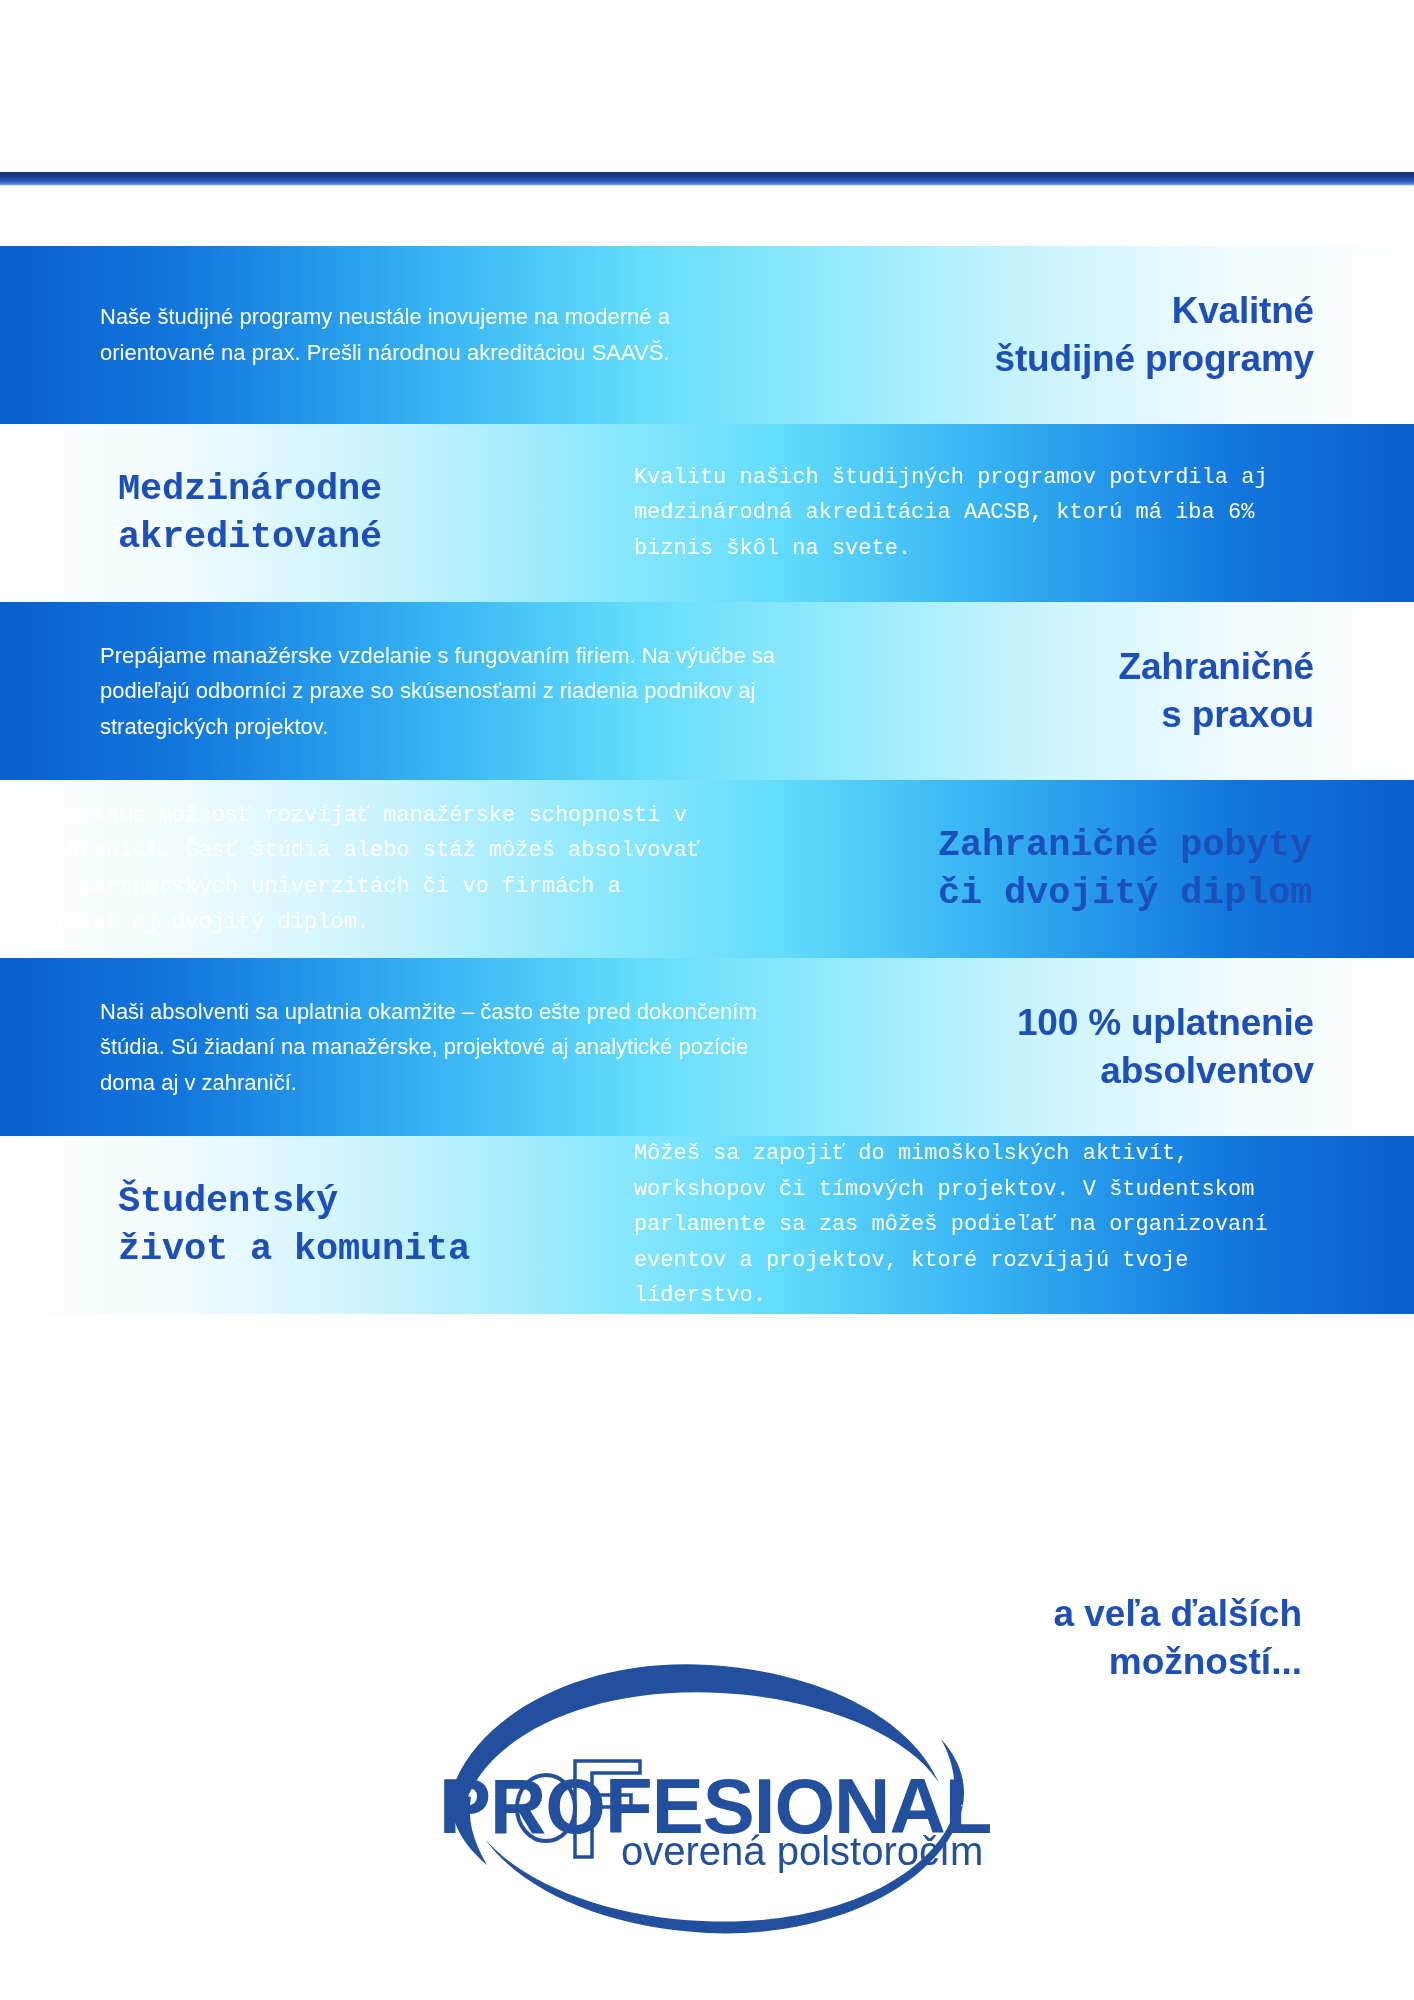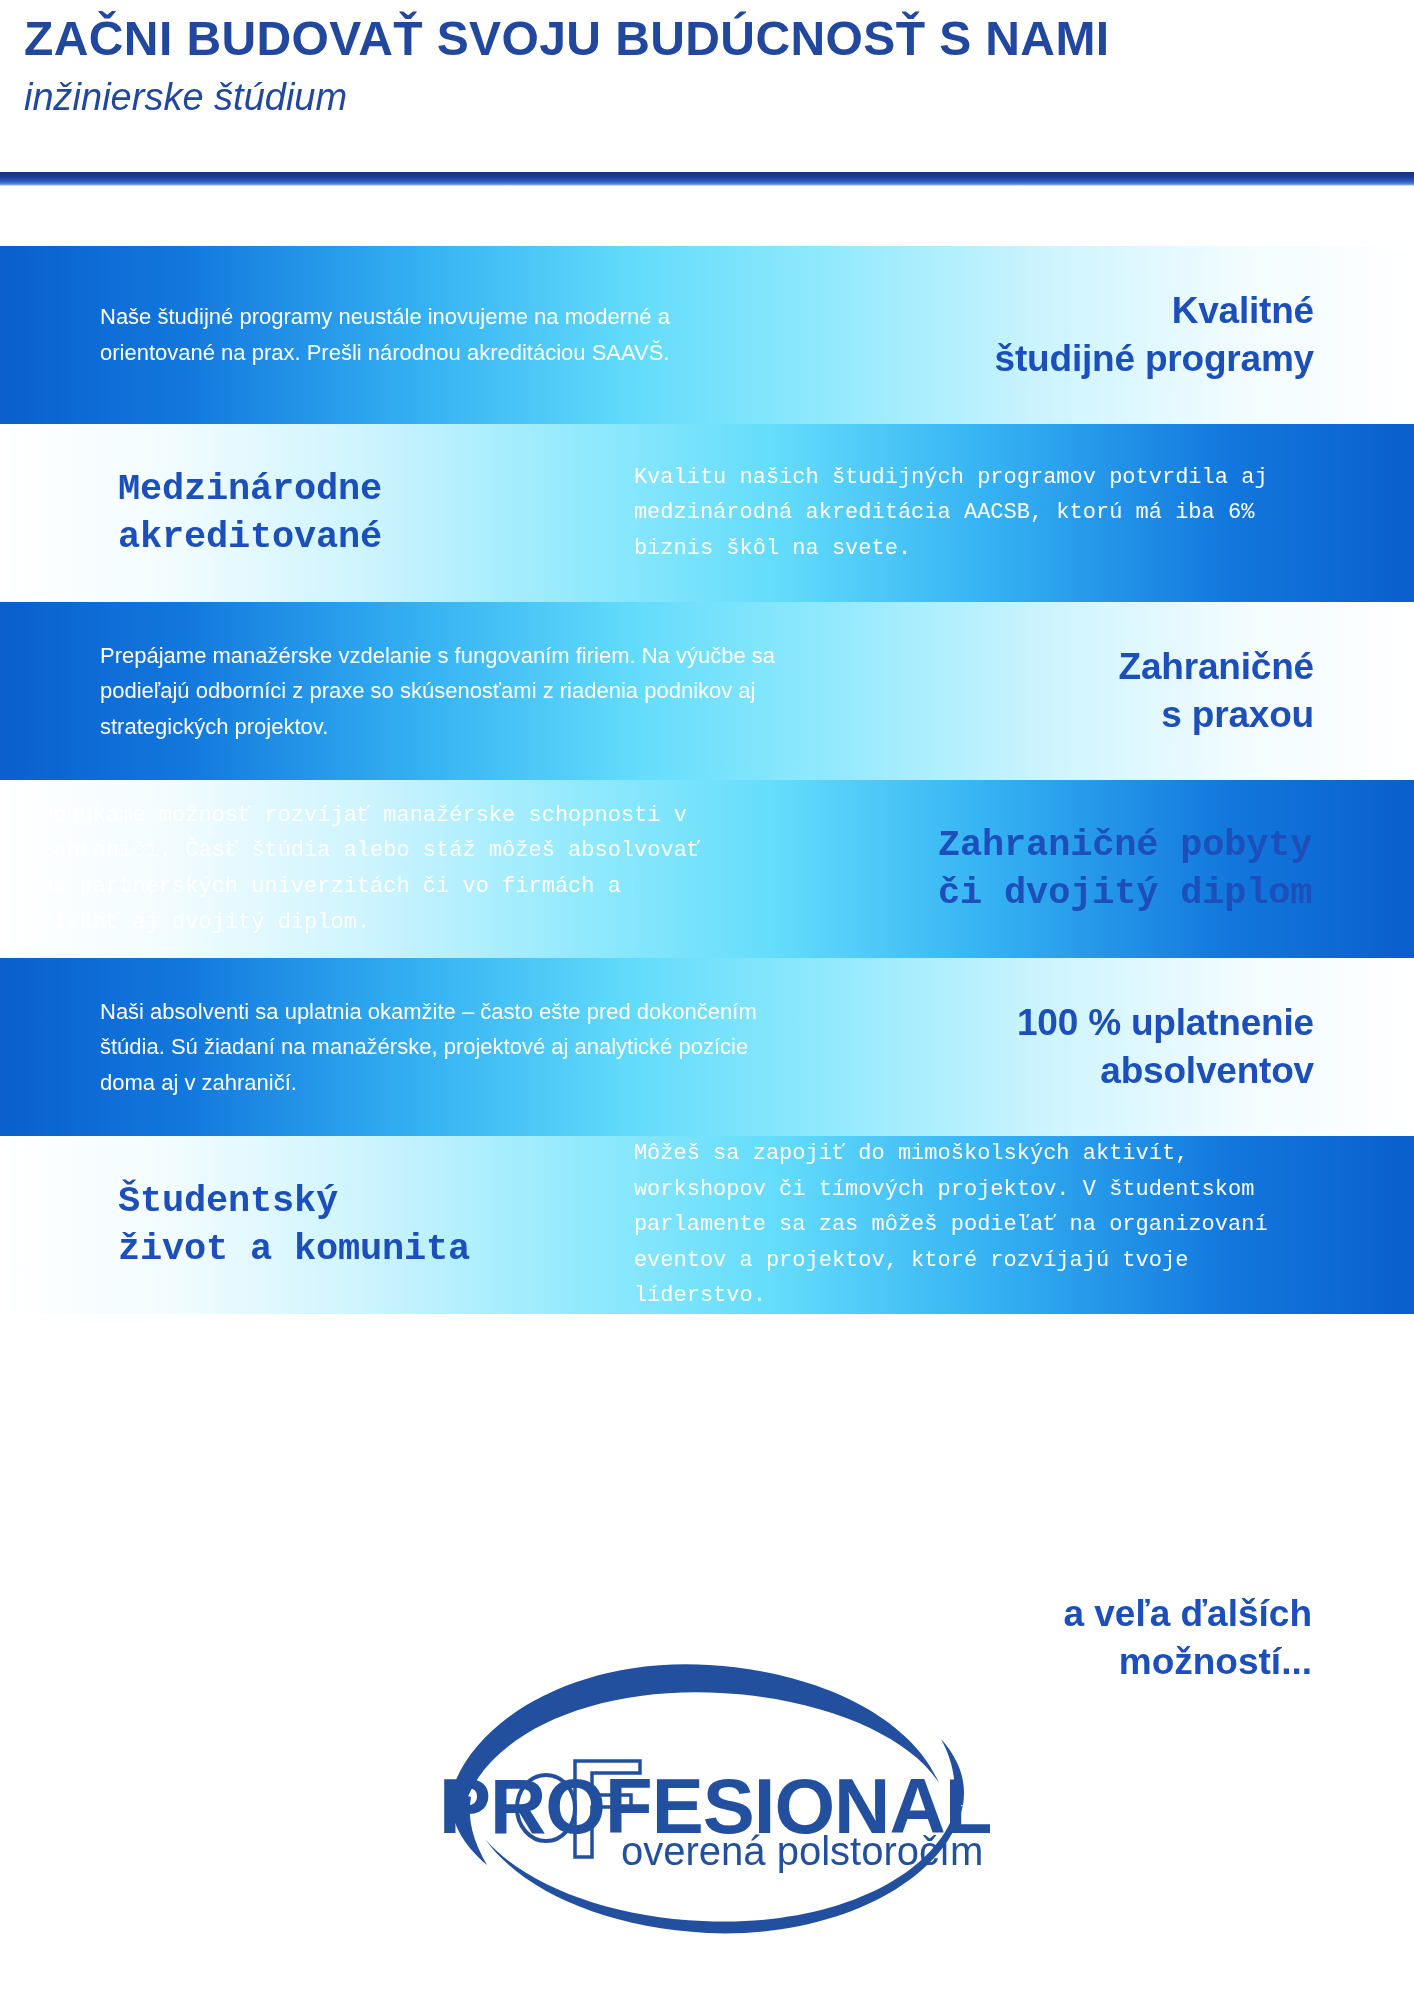--- a/index.html
+++ b/index.html
@@ -154,21 +154,21 @@
   .footer {
     position: absolute;
     left: 0;
     top: 1543px;
     width: 1414px;
     height: 457px;
     background: #ffffff;
   }
   .footer-tagline {
     position: absolute;
-    right: 102px;
+    right: 112px;
     top: 47px;
     text-align: right;
     font-size: 37px;
     font-weight: 700;
     color: #1d4fbb;
     line-height: 1.3;
     margin: 0;
     white-space: pre-line;
   }
   .logo-wrap {
@@ -178,24 +178,20 @@
     width: 580px;
     height: 310px;
   }
   .logo-svg { display: block; width: 580px; height: 310px; }
 </style>
 </head>
 <body>
 
 <div class="poster">
 
-  <div class="header">
-    <h1 class="header-title">ZAČNI BUDOVAŤ SVOJU BUDÚCNOSŤ S NAMI</h1>
-    <h2 class="header-subtitle">inžinierske štúdium</h2>
-  </div>
   <div class="header-rule"></div>
 
   <div class="bands">
 
     <section class="band dir-left">
       <div class="band-col col-body">
         <p class="band-text">Naše študijné programy neustále inovujeme na moderné a orientované na prax. Prešli národnou akreditáciou SAAVŠ.</p>
       </div>
       <div class="band-col col-head">
         <p class="band-heading" style="white-space:pre-line">Kvalitné

